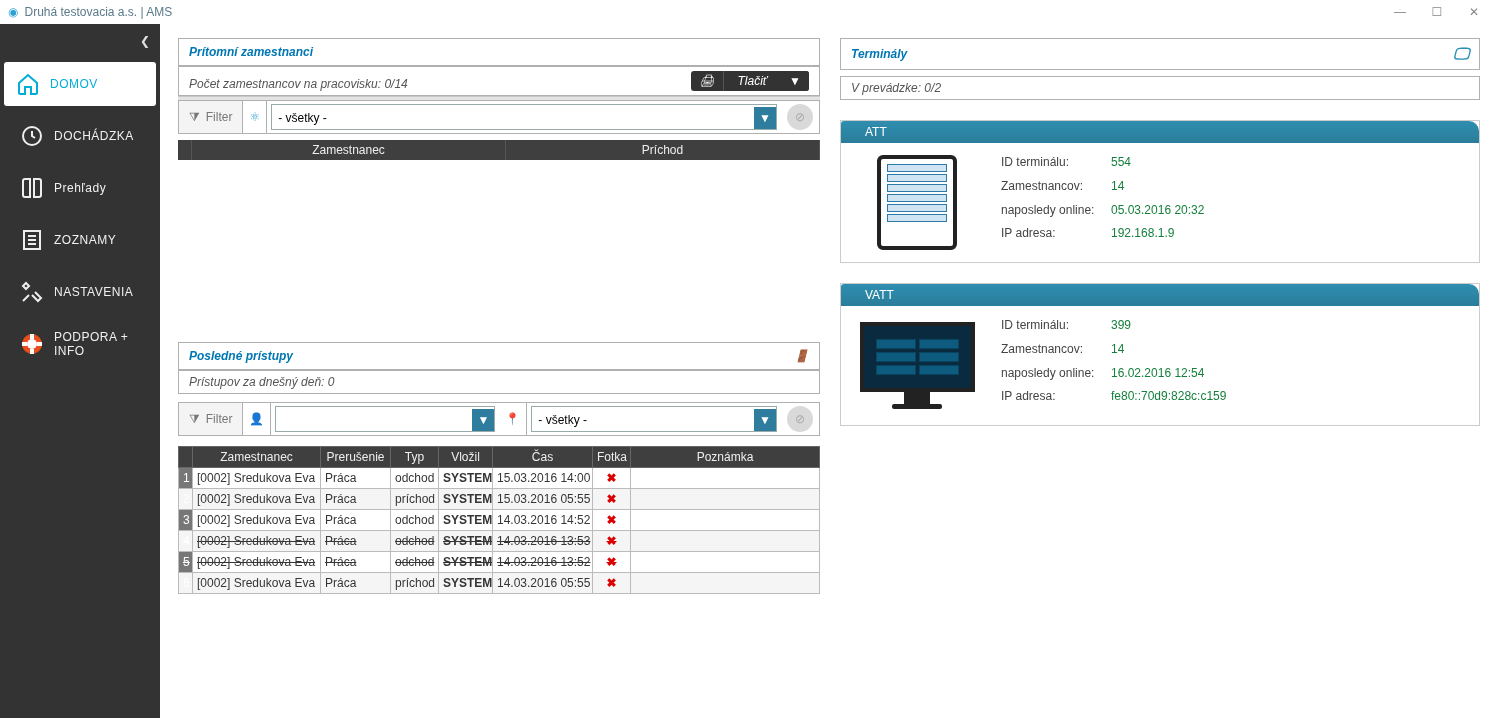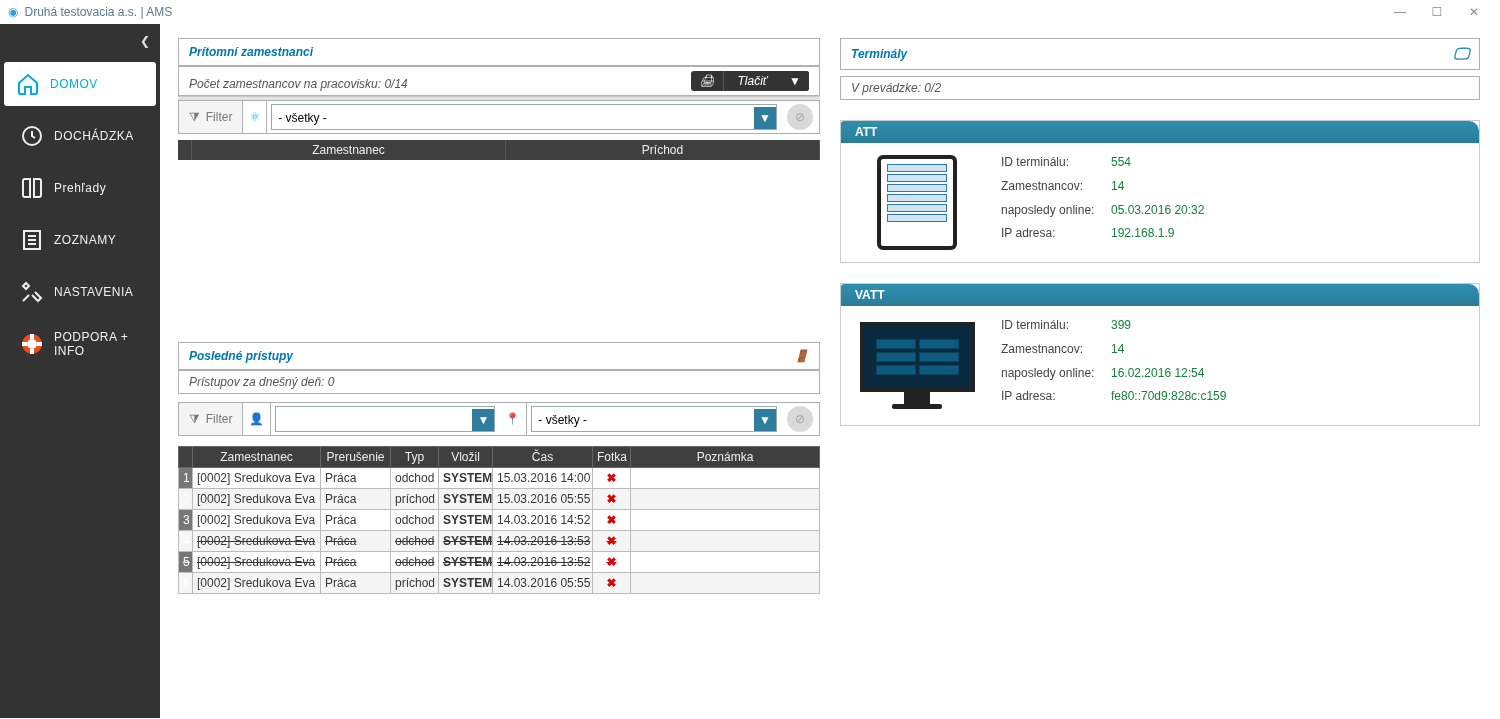--- a/index.html
+++ b/index.html
@@ -58,21 +58,21 @@
   table.access{border-collapse:collapse;width:100%;table-layout:fixed;}
   table.access th{background:#3f3f3f;color:#eee;padding:3px 4px;border:1px solid #666;font-weight:normal;}
   table.access td{border:1px solid #bbb;padding:3px 4px;background:#fff;white-space:nowrap;overflow:hidden;}
   table.access tr.struck td{text-decoration:line-through;}
   table.access tr:nth-child(even) td{background:#f5f5f5;}
   table.access td.idx{background:#777;color:#fff;text-align:center;width:14px;}
   .redx{color:#d00;font-weight:bold;text-align:center;}
   .system-cell{font-weight:bold;font-family:'Arial Black',sans-serif;}
   
   .term-card{border:1px solid #ccc;}
-  .term-title{background:linear-gradient(#2f8eb0,#2a7d9a);color:#fff;padding:4px 14px;font-weight:bold;border-top-right-radius:10px;border-top-left-radius:3px;}
+  .term-title{background:linear-gradient(#2f8eb0,#2a7d9a);color:#fff;padding:4px 24px;font-weight:normal;border-top-right-radius:10px;border-top-left-radius:3px;}
   .term-body{display:flex;gap:24px;padding:12px 16px;}
   .term-img{width:120px;height:95px;display:flex;align-items:center;justify-content:center;}
   .term-info{display:grid;grid-template-columns:110px 1fr;row-gap:0;}
   .term-info span{color:#15803d;}
   .term-info .lab{color:#444;}
   
   .tablet-frame{width:80px;height:95px;border:4px solid #222;border-radius:6px;background:#fff;display:flex;flex-direction:column;padding:4px;}
   .tablet-frame .bar{height:8px;background:#cfe5f3;margin:1px 2px;border:1px solid #2d7aa6;}
   .monitor-frame{width:115px;}
   .monitor-screen{height:70px;background:#0a2a40;border:4px solid #222;display:flex;flex-wrap:wrap;align-content:center;justify-content:center;gap:3px;padding:6px;}

